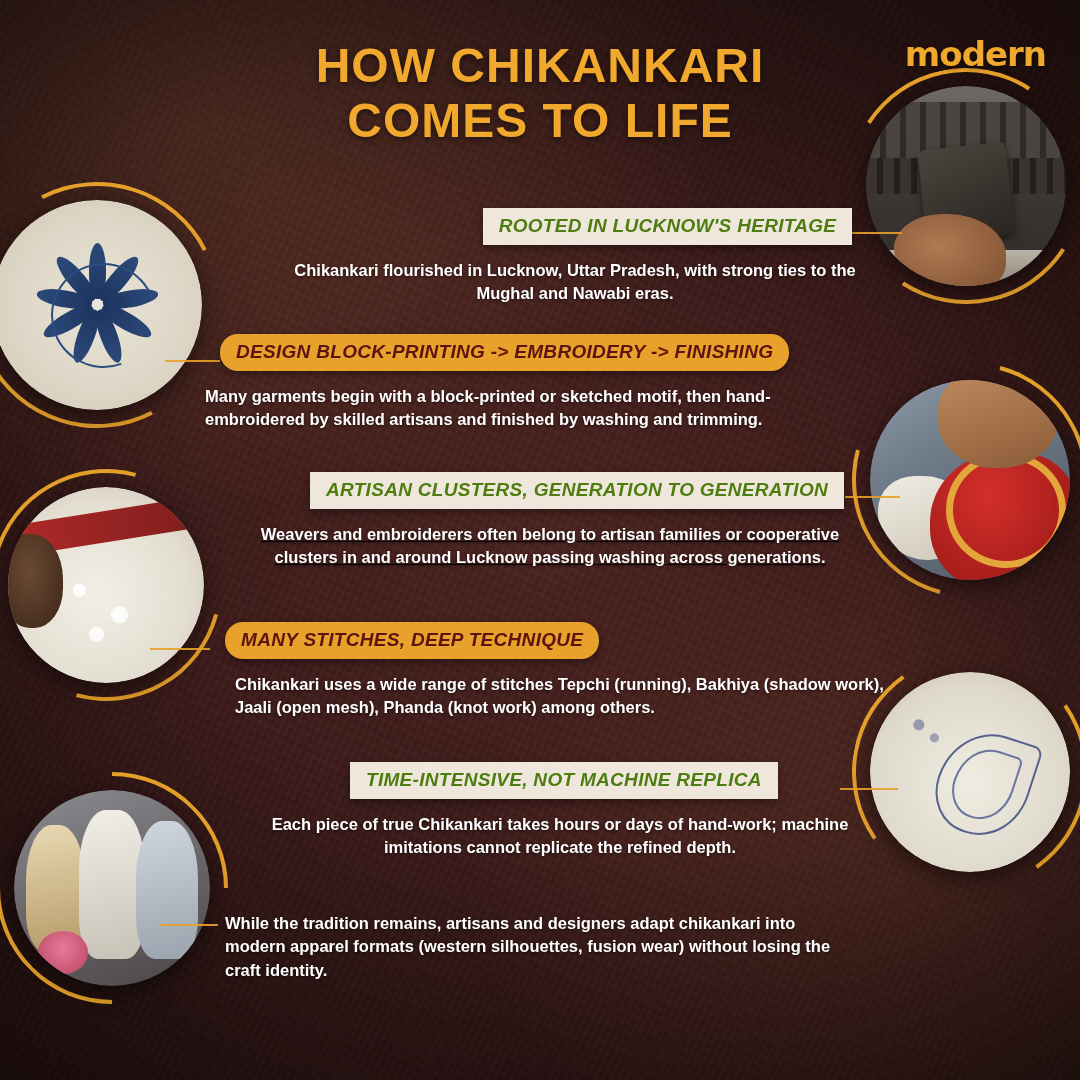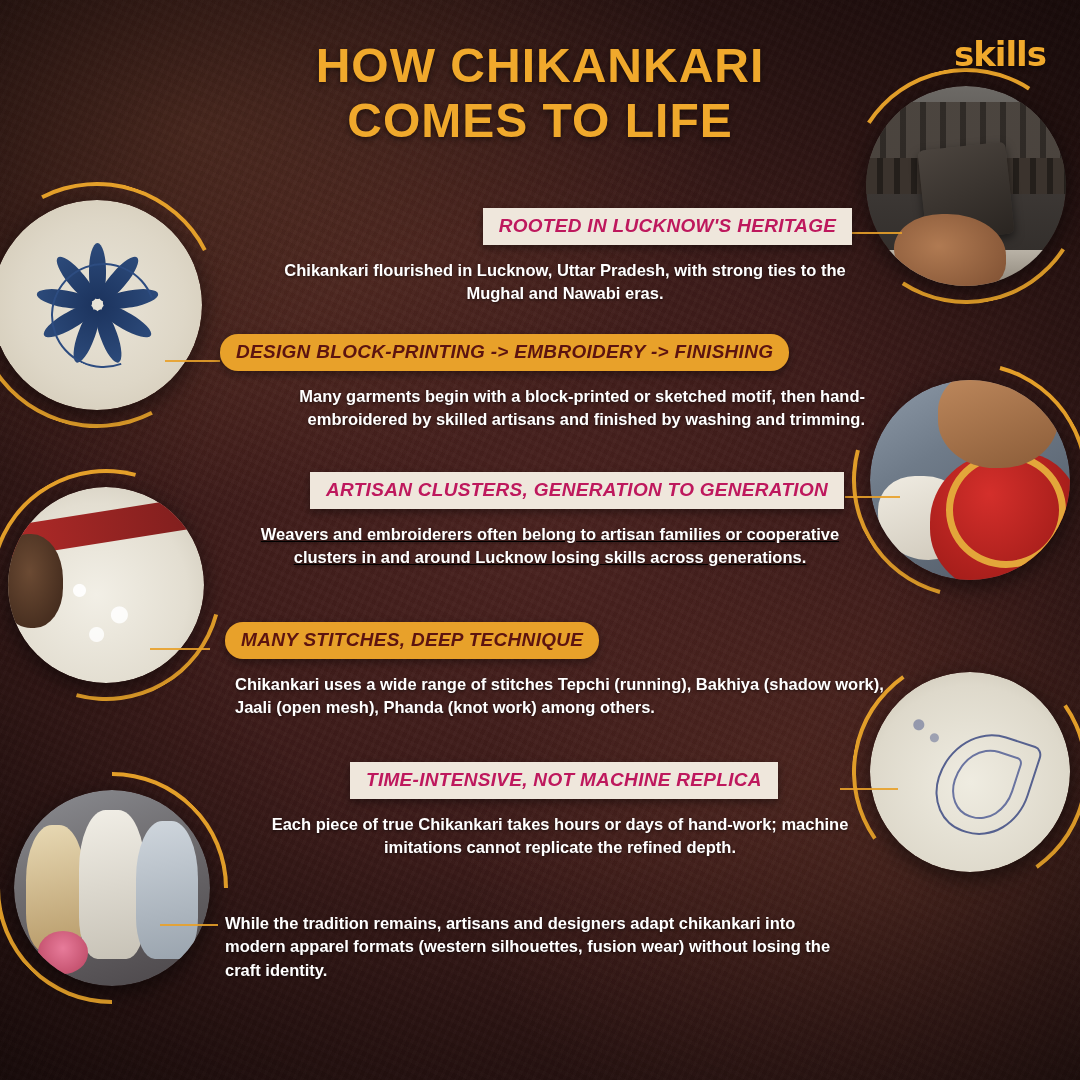--- a/index.html
+++ b/index.html
@@ -245,41 +245,41 @@
   .heading {
     display: inline-block;
     padding: 7px 16px 8px 16px;
     font-size: 19px;
     font-weight: bold;
     font-style: italic;
     letter-spacing: .3px;
     white-space: nowrap;
     box-shadow: 0 3px 8px rgba(0,0,0,0.4);
   }
-  .heading.cream { background: #efe7dc; color: #be185d; }
+  .heading.cream { background: #efe7dc; color: #4d7c0f; }
   .heading.gold  { background: #e8a12a; color: #5c1410; border-radius: 18px; }
   .body {
     margin-top: 14px;
     color: #ffffff;
     font-size: 16.5px;
     font-weight: bold;
     line-height: 1.42;
     text-shadow: 0 1px 3px rgba(0,0,0,0.55);
   }
   .ta-c { text-align: center; }
   .ta-l { text-align: left; }
 
   
   #block-1 { top: 208px; left: 250px; width: 620px; text-align: center; }
   #block-1 .heading { margin-left: 215px; }
-  #block-1 .body { width: 570px; margin-left: 30px; }
+  #block-1 .body { width: 570px; margin-left: 40px; }
 
   #block-2 { top: 334px; left: 205px; width: 660px; }
   #block-2 .heading { margin-left: 15px; }
-  #block-2 .body { width: 650px; margin-left: 10px; text-align: right; }
+  #block-2 .body { width: 650px; text-align: left; }
 
   #block-3 { top: 472px; left: 230px; width: 640px; text-decoration: underline; }
   #block-3 .heading { margin-left: 80px; }
   #block-3 .body { width: 640px; text-align: center; }
 
   #block-4 { top: 622px; left: 205px; width: 670px; }
   #block-4 .heading { margin-left: 20px; }
   #block-4 .body { width: 655px; margin-left: 30px; text-align: left; }
 
   #block-5 { top: 762px; left: 260px; width: 610px; }
@@ -303,21 +303,21 @@
 <body>
 
 <div id="poster">
 
   <div class="title">
     <span>HOW CHIKANKARI</span>
     <span class="l2">COMES TO LIFE</span>
   </div>
 
   <div class="logo">
-    <span>skills</span>
+    <span>modern</span>
   </div>
 
   <div class="ring partial" id="ring-1"></div>
   <div class="photo" id="photo-1">
     <div class="inner img-hoop-blue">
       <div class="petals">
         <div class="petal" style="transform:rotate(0deg)"></div>
         <div class="petal" style="transform:rotate(40deg)"></div>
         <div class="petal" style="transform:rotate(80deg)"></div>
         <div class="petal" style="transform:rotate(120deg)"></div>
@@ -393,21 +393,21 @@
     <div class="body ta-c">Chikankari flourished in Lucknow, Uttar Pradesh, with strong ties to the Mughal and Nawabi eras.</div>
   </div>
 
   <div class="block" id="block-2">
     <div class="heading gold">DESIGN BLOCK-PRINTING -&gt; EMBROIDERY -&gt; FINISHING</div>
     <div class="body ta-l">Many garments begin with a block-printed or sketched motif, then hand-embroidered by skilled artisans and finished by washing and trimming.</div>
   </div>
 
   <div class="block" id="block-3">
     <div class="heading cream">ARTISAN CLUSTERS, GENERATION TO GENERATION</div>
-    <div class="body ta-c">Weavers and embroiderers often belong to artisan families or cooperative clusters in and around Lucknow losing skills across generations.</div>
+    <div class="body ta-c">Weavers and embroiderers often belong to artisan families or cooperative clusters in and around Lucknow passing washing across generations.</div>
   </div>
 
   <div class="block" id="block-4">
     <div class="heading gold">MANY STITCHES, DEEP TECHNIQUE</div>
     <div class="body ta-l">Chikankari uses a wide range of stitches Tepchi (running), Bakhiya (shadow work), Jaali (open mesh), Phanda (knot work) among others.</div>
   </div>
 
   <div class="block" id="block-5">
     <div class="heading cream">TIME-INTENSIVE, NOT MACHINE REPLICA</div>
     <div class="body ta-c">Each piece of true Chikankari takes hours or days of hand-work; machine imitations cannot replicate the refined depth.</div>

